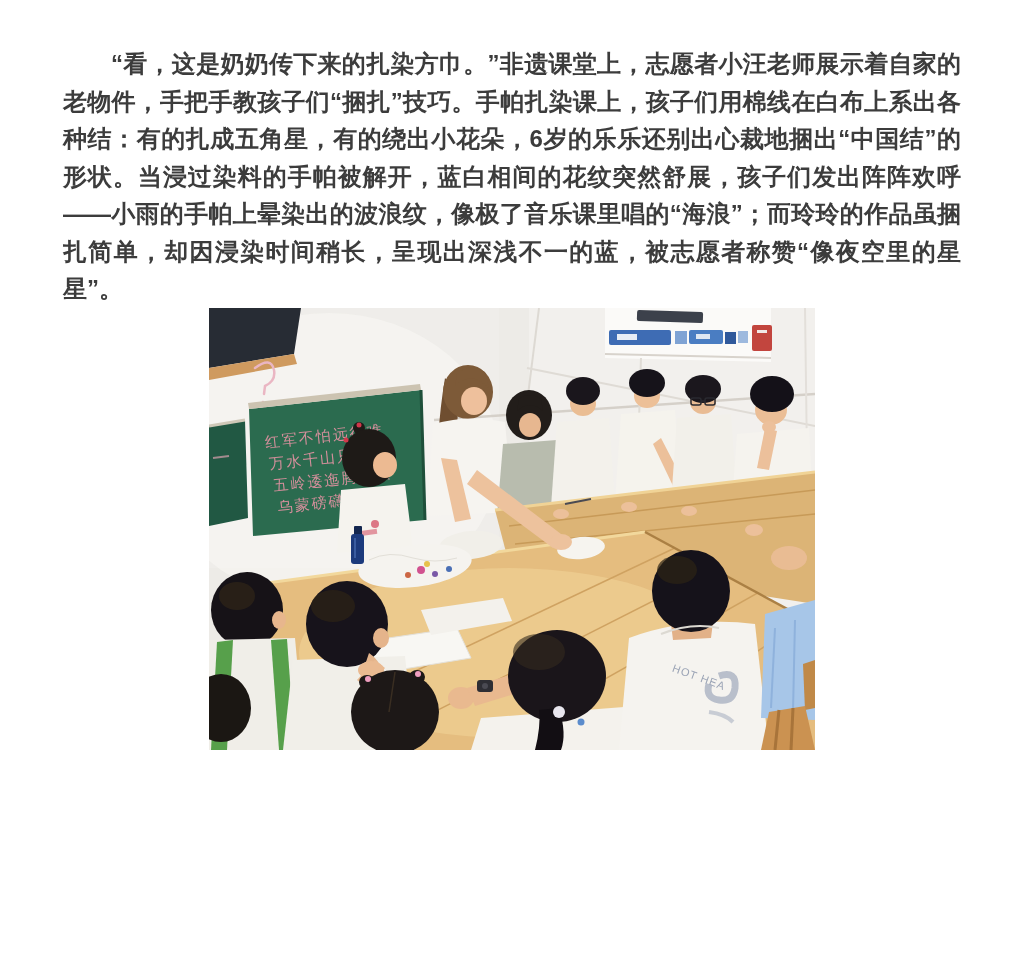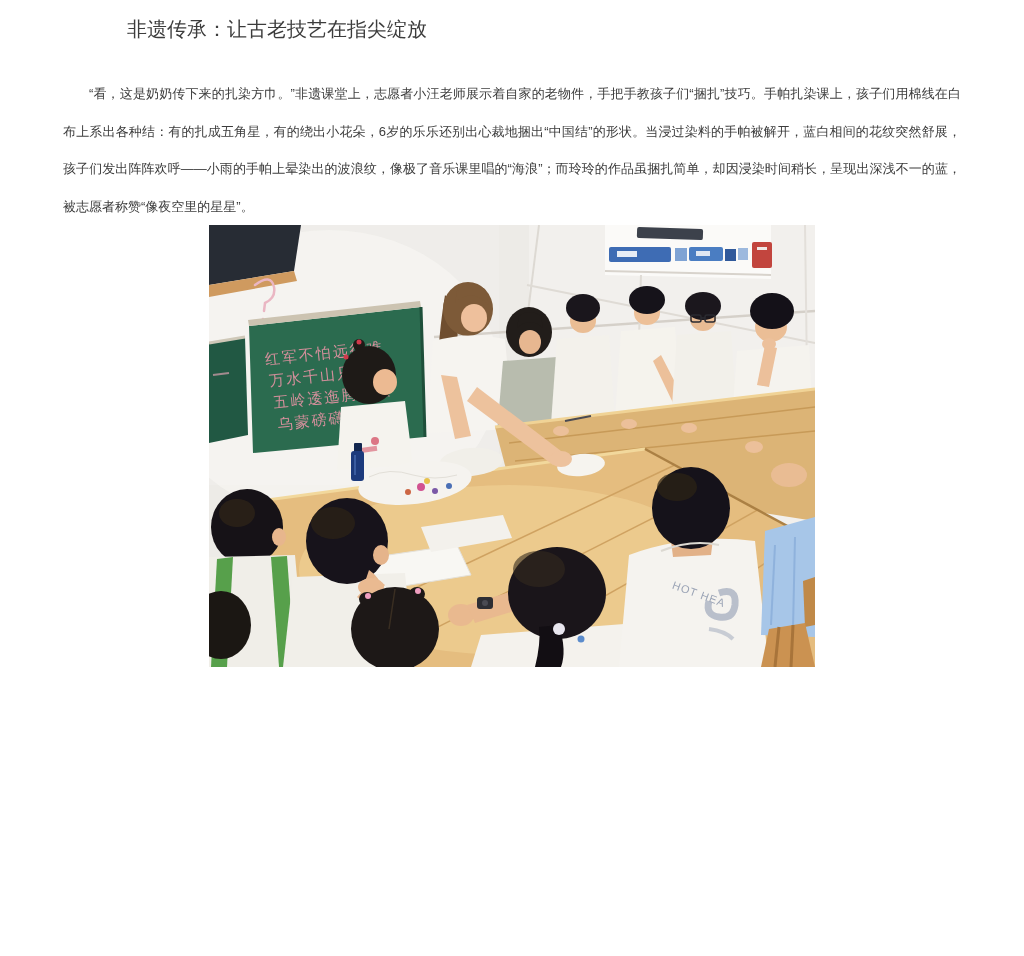--- a/index.html
+++ b/index.html
@@ -16,42 +16,42 @@
     background:#ffffff;
   }
   .title {
     font-size:20px;
     font-weight:400;
     color:#3c3c3c;
     line-height:30px;
     margin:0 0 0 64px;
   }
   .para {
-    font-size:13px;
+    font-size:24px;
     color:#3c3c3c;
     line-height:37.5px;
     text-align:justify;
     text-indent:2em;
     margin:0;
+    font-weight:bold;
   }
   .para-1 { margin-top:31px; }
   .para-2 { margin-top:28px; }
   .photo-figure {
     width:606px; height:442px;
     margin:0 auto;
     overflow:hidden;
   }
   .photo-figure svg { display:block; }
 </style>
 </head>
 <body>
 
 <div class="page">
 
-  <h1 class="title">非遗传承：让古老技艺在指尖绽放</h1>
 
   <p class="para para-1">“看，这是奶奶传下来的扎染方巾。”非遗课堂上，志愿者小汪老师展示着自家的老物件，手把手教孩子们“捆扎”技巧。手帕扎染课上，孩子们用棉线在白布上系出各种结：有的扎成五角星，有的绕出小花朵，6岁的乐乐还别出心裁地捆出“中国结”的形状。当浸过染料的手帕被解开，蓝白相间的花纹突然舒展，孩子们发出阵阵欢呼——小雨的手帕上晕染出的波浪纹，像极了音乐课里唱的“海浪”；而玲玲的作品虽捆扎简单，却因浸染时间稍长，呈现出深浅不一的蓝，被志愿者称赞“像夜空里的星星”。</p>
 
   <figure class="photo-figure">
     <svg width="606" height="442" viewBox="0 0 606 442" xmlns="http://www.w3.org/2000/svg">
       <defs>
         <clipPath id="tableClip">
           <polygon points="36,278 436,224 606,316 606,442 4,442 22,344"></polygon>
         </clipPath>
       </defs>

